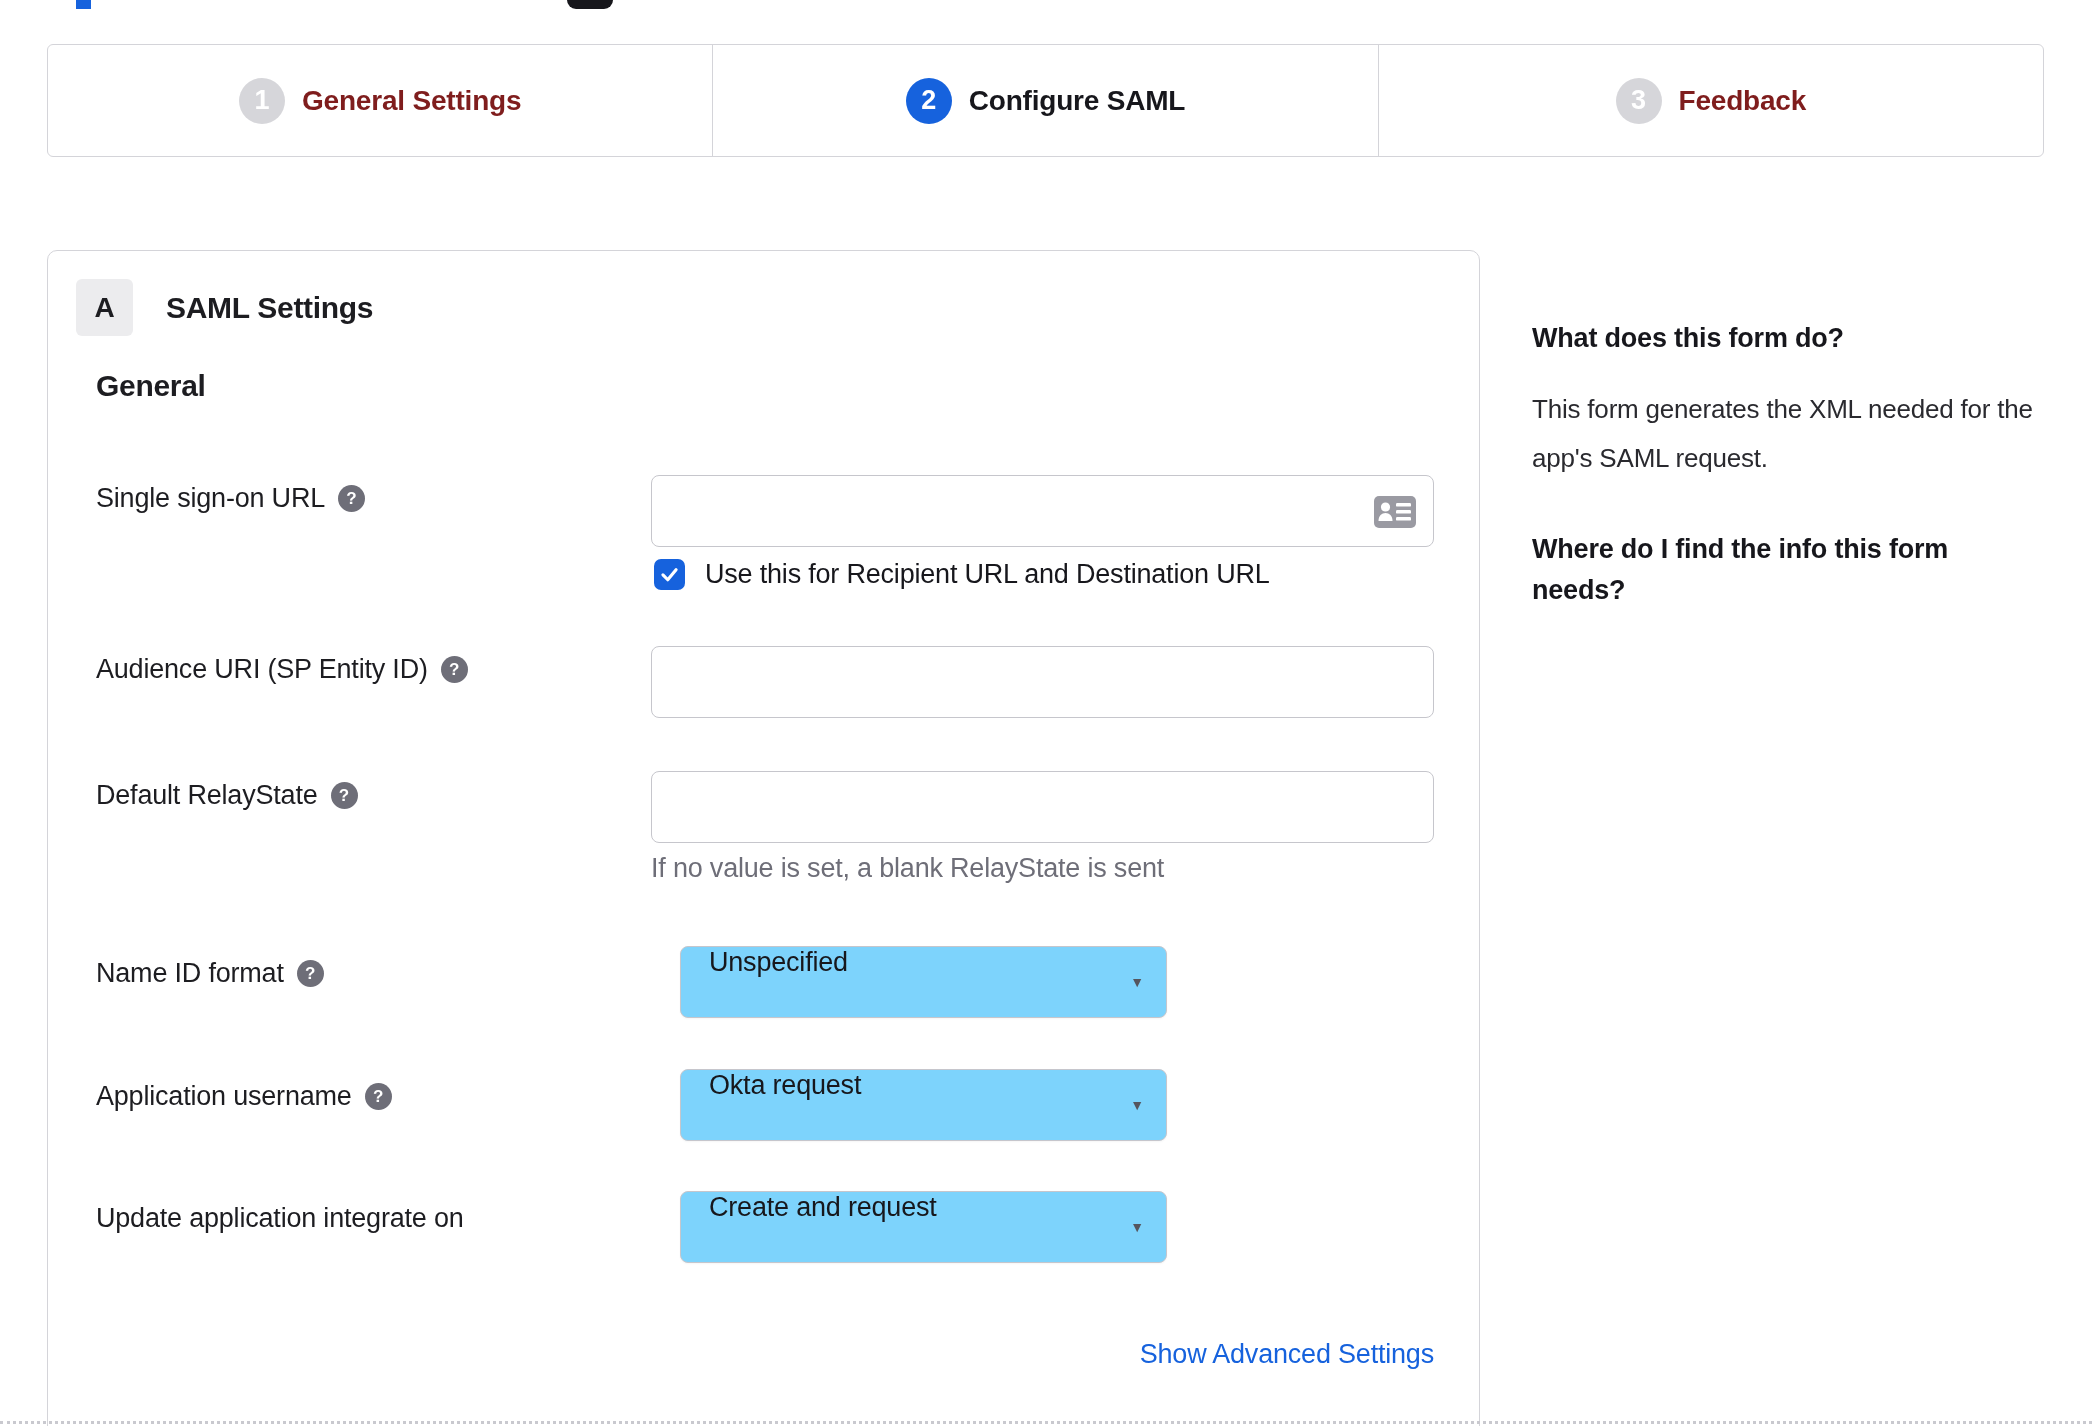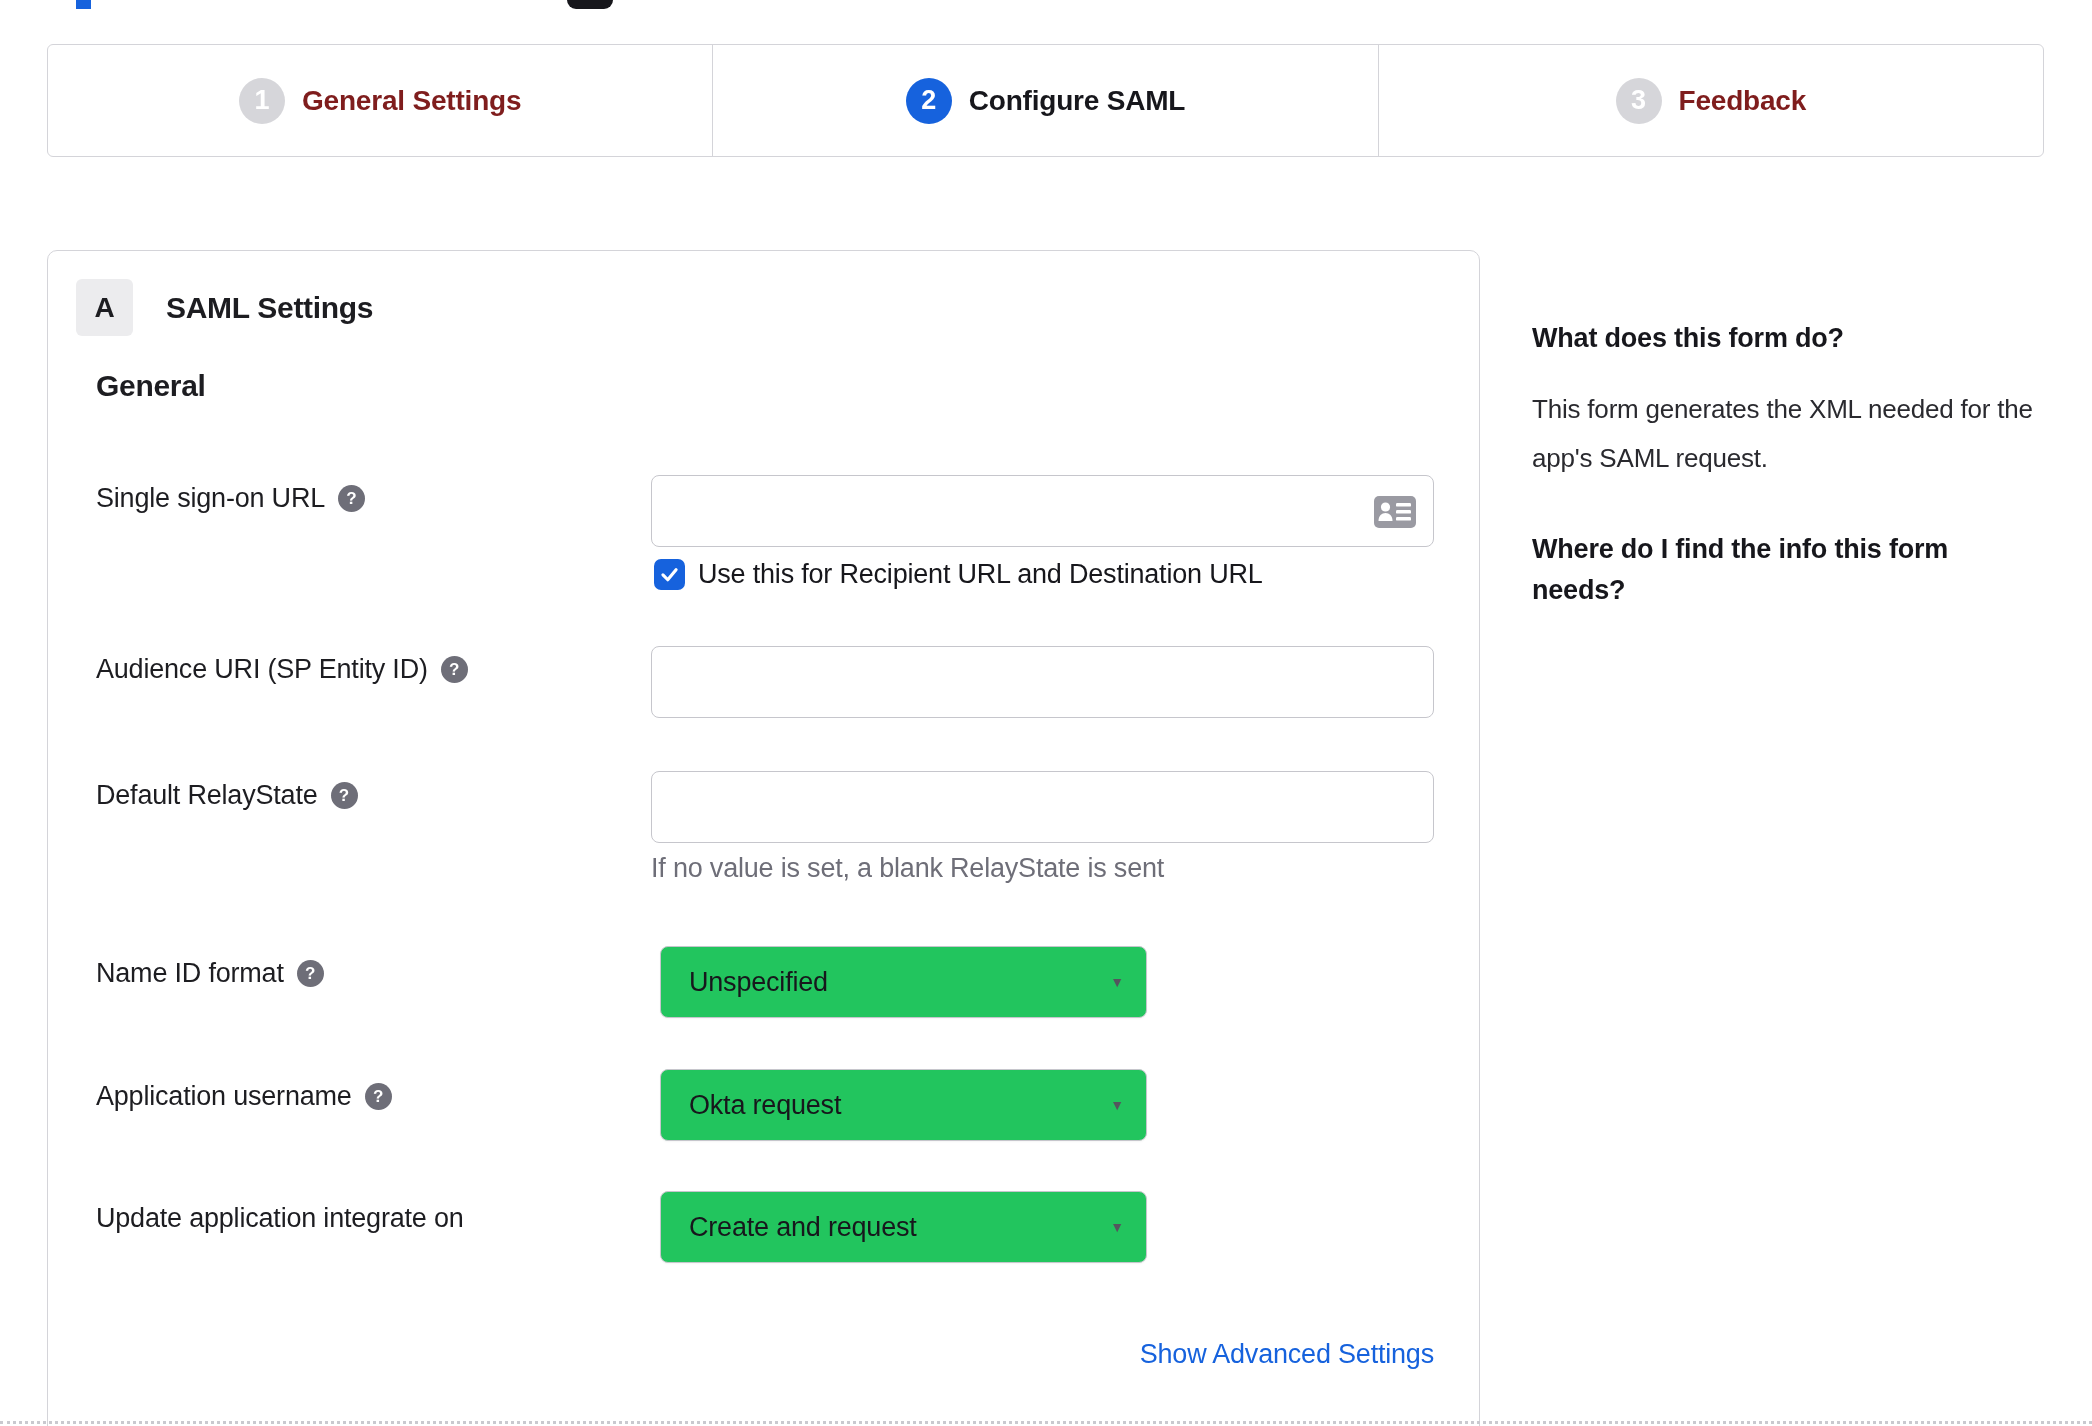--- a/index.html
+++ b/index.html
@@ -78,38 +78,38 @@
   }
   .text-input input {
     width:100%; height:100%; border:none; outline:none; background:transparent;
     font-family:"Liberation Sans", sans-serif; font-size:27px;
     padding:0 64px 0 24px; border-radius:8px;
   }
   .card-icon { position:absolute; right:16px; top:19px; width:44px; height:34px; }
 
   .checkbox-row {
     position:absolute; left:606px;
-    display:flex; align-items:flex-start; gap:13px;
+    display:flex; align-items:flex-start; gap:20px;
   }
   .checkbox {
     width:31px; height:31px; border-radius:7px; background:#1662dd;
     display:flex; align-items:center; justify-content:center; cursor:pointer;
     flex:0 0 auto;
   }
   .cb-label { font-size:27px; color:#17171c; letter-spacing:-0.2px; }
 
   .hint {
     position:absolute; left:603px;
     font-size:27px; color:#6e6e78; letter-spacing:-0.2px;
   }
 
   .select {
-    position:absolute; left:612px; width:487px; height:72px;
-    border:1px solid #c6c6cc; border-radius:8px; background:#22c55e;
-    display:flex; align-items:center; cursor:pointer;
+    position:absolute; left:632px; width:487px; height:72px;
+    border:1px solid #c6c6cc; border-radius:8px; background:#7dd3fc;
+    display:flex; align-items:flex-start; cursor:pointer;
     box-shadow:0 1px 2px rgba(0,0,0,0.04);
   }
   .select-value { font-size:27px; color:#17171c; padding-left:28px; letter-spacing:-0.2px; }
   .select-arrow {
     position:absolute; right:22px; top:50%; transform:translateY(-50%);
     font-size:14px; color:#55555e;
   }
 
   .advanced-link {
     position:absolute; right:45px; top:1088px;

